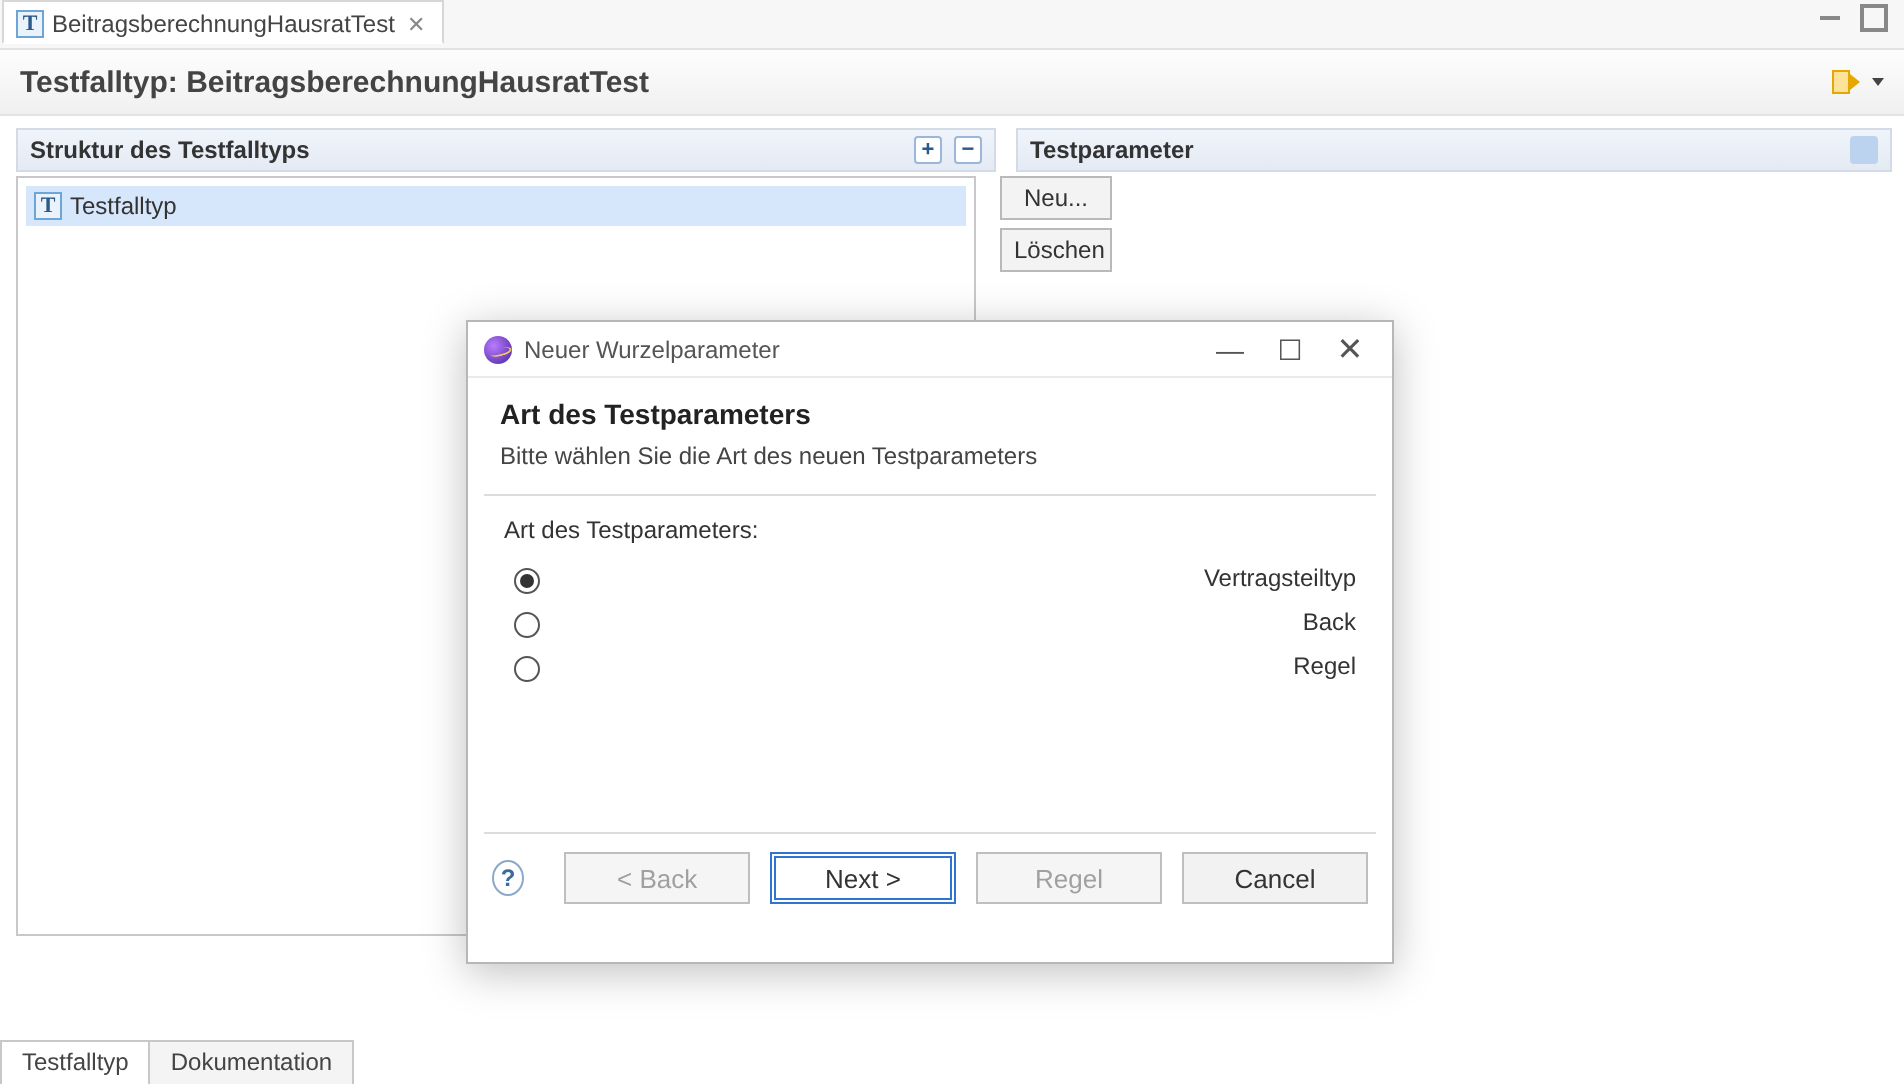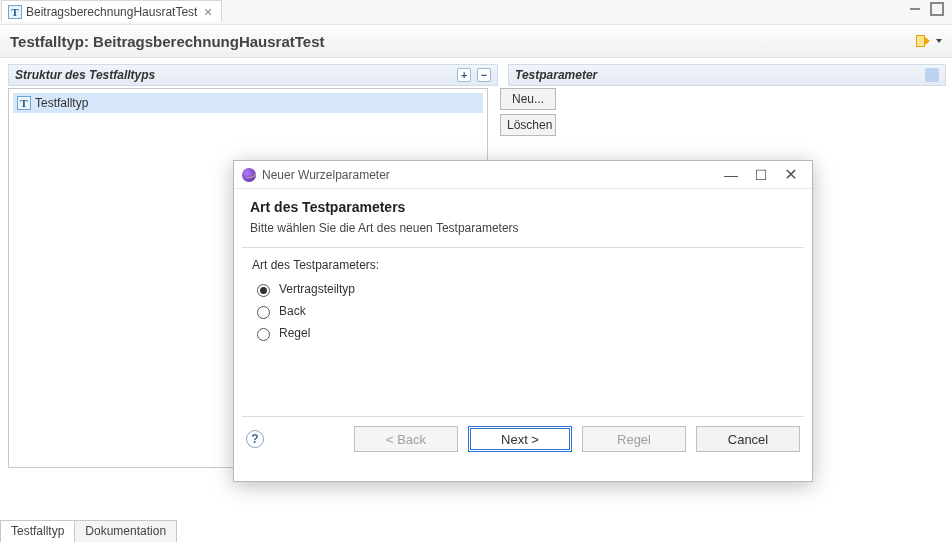--- a/index.html
+++ b/index.html
@@ -34,21 +34,20 @@
   .ico-export { width:16px; height:16px; display:inline-block; position:relative; }
   .ico-export::before { content:""; position:absolute; inset:2px 5px 2px 2px; border:1px solid #e6a700; background:#ffe29a; }
   .ico-export::after { content:""; position:absolute; right:0; top:4px; width:0; height:0; border-left:5px solid #e6a700; border-top:4px solid transparent; border-bottom:4px solid transparent; }
   .ico-drop { width:0;height:0;border-left:3px solid transparent;border-right:3px solid transparent;border-top:4px solid #444; display:inline-block; margin-left:2px;}
 
   
   .section-head {
     height: 22px; background: linear-gradient(#f0f4fb,#e4eaf3); border:1px solid #d3dbe7;
     display:flex; align-items:center; padding:0 6px; font-weight:600; color:#333; font-size:12px;
     position: relative;
-    font-style: italic;
   }
   .section-head .sh-icons { margin-left:auto; display:flex; gap:6px; }
   .mini-btn { width:14px; height:14px; border:1px solid #9cb6d9; background:#fff; border-radius:2px; display:inline-flex; align-items:center; justify-content:center; font-size:11px; color:#2a5a8a; font-weight:bold; line-height:1; }
   .mini-btn.blue { color:#2a5a8a; }
   .mini-btn.minus { color:#2a5a8a; }
   .mini-btn.bar { background:#bcd3f0; border:none; }
 
   
   .editor-body { position:absolute; left:0; right:0; top:58px; bottom:22px; }
   .col-left { position:absolute; left:8px; top:30px; width:480px; bottom:20px; }
@@ -64,37 +63,37 @@
   .side-buttons { display:flex; flex-direction:column; gap:4px; }
   .side-buttons button { width:56px; height:22px; background:#f3f3f3; border:1px solid #b9b9b9; font-size:12px; color:#333; cursor:pointer; }
 
   
   .page-tabs { position:absolute; left:0; bottom:0; height:22px; display:flex; }
   .page-tabs .ptab { padding:3px 10px; border:1px solid #c8c8c8; border-bottom:none; font-size:12px; color:#444; background:#f4f4f4; margin-right:-1px; }
   .page-tabs .ptab.active { background:#fff; }
 
   
   .dialog {
-    position:absolute; left:233px; top:160px; width:580px; height:322px;
+    position:absolute; left:233px; top:160px; width:464px; height:322px;
     background:#fff; border:1px solid #b7b7b7; box-shadow:0 4px 20px rgba(0,0,0,.25);
   }
   .dlg-titlebar { height:28px; display:flex; align-items:center; padding:0 8px; background:#fff; color:#555; font-size:12px; border-bottom:1px solid #eaeaea; }
   .dlg-titlebar .spacer { flex:1; }
   .dlg-titlebar .winbtn { width:26px; height:18px; display:inline-flex; align-items:center; justify-content:center; color:#555; font-size:14px; margin-left:4px; }
   .dlg-titlebar .winbtn.close { font-size:16px; }
   .eclipse-icon { width:14px; height:14px; border-radius:50%; background: radial-gradient(circle at 35% 35%, #b97cff 0%, #6a3dbb 70%); display:inline-block; margin-right:6px; position:relative; }
   .eclipse-icon::after { content:""; position:absolute; left:3px; top:6px; width:10px; height:3px; border-radius:50%; border:1px solid #f0c860; border-top:none; border-left:none; transform:rotate(-15deg); }
 
   .dlg-header { padding:10px 16px 12px; }
   .dlg-header h2 { margin:0 0 6px; font-size:14px; font-weight:700; color:#222; }
   .dlg-header p { margin:0; font-size:12px; color:#444; }
 
   .dlg-body { border-top:1px solid #dcdcdc; border-bottom:1px solid #dcdcdc; margin:0 8px; padding:10px 10px 0; height:170px; }
   .dlg-body .group-label { font-size:12px; color:#333; margin-bottom:6px; }
-  .dlg-body label { display:flex; align-items:center; gap:6px; font-size:12px; color:#333; height:22px; }
+  .dlg-body label { display:flex; align-items:center; gap:6px; font-size:12px; color:#333; height:22px;justify-content:space-between; }
   .radio { appearance:none; width:13px; height:13px; border:1px solid #555; border-radius:50%; display:inline-block; position:relative; }
   .radio:checked::after { content:""; position:absolute; left:2px; top:2px; width:7px; height:7px; border-radius:50%; background:#333; }
 
   .dlg-buttons { height:44px; display:flex; align-items:center; padding:0 12px; gap:10px; }
   .dlg-buttons .help { width:18px; height:18px; border:1px solid #8aa8c8; border-radius:50%; color:#3a6aa0; display:inline-flex; align-items:center; justify-content:center; font-size:12px; font-weight:bold; }
   .dlg-buttons .gap { flex:1; }
   .dlg-buttons button { width:104px; height:26px; background:#f2f2f2; border:1px solid #bfbfbf; font-size:13px; color:#333; }
   .dlg-buttons button:disabled { color:#a0a0a0; background:#f5f5f5; }
   .dlg-buttons button.primary { border:1px solid #2f74d0; outline:1px solid #2f74d0; outline-offset:-3px; background:#fff; }
 </style>

